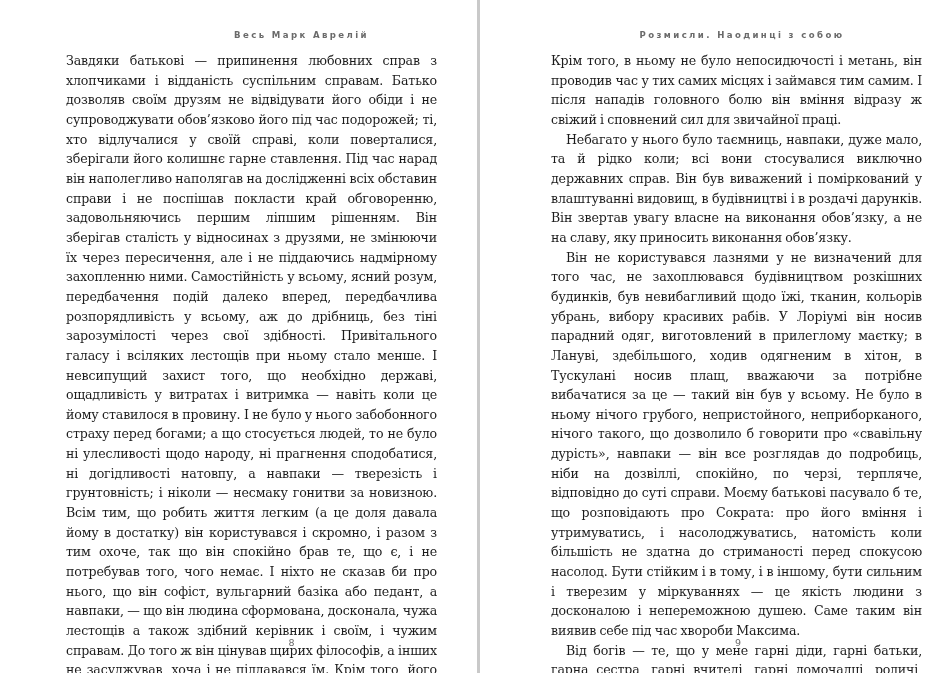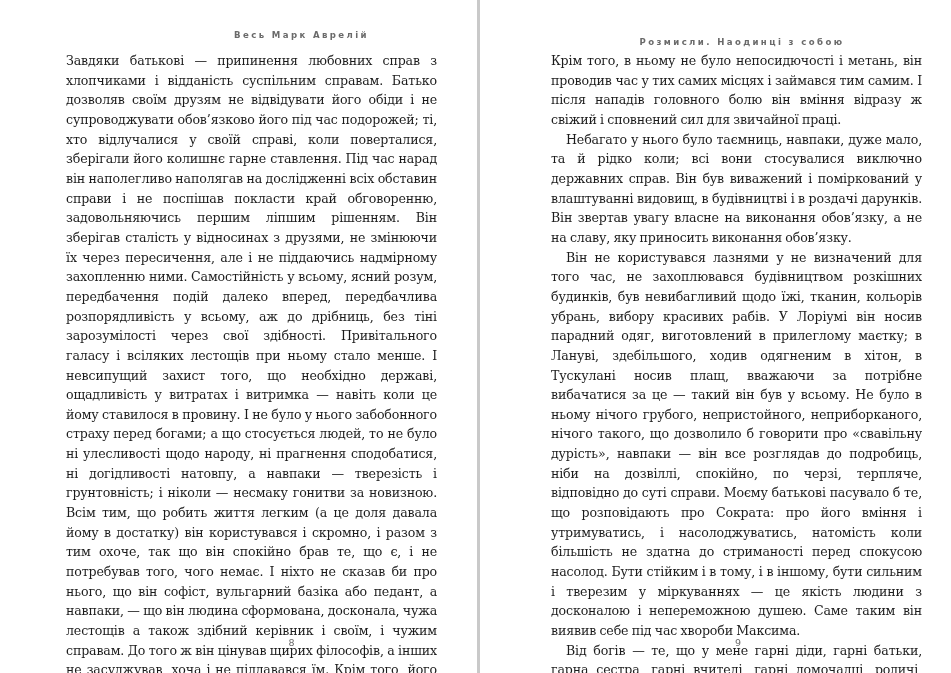--- a/index.html
+++ b/index.html
@@ -72,21 +72,21 @@
     left: 0;
     right: 0;
     text-align: center;
     font-family: "DejaVu Sans", "Liberation Sans", sans-serif;
     font-size: 9.5px;
     color: #6a6a6a;
   }
   .page-left .folio { left: 0; right: 20px; }
   .page-right .folio { left: 44px; right: 0; }
   .page-left .running-head { left: 20px; right: 20px; }
-  .page-right .running-head { left: 52px; right: 0; margin-top: 7px; }
+  .page-right .running-head { left: 52px; right: 0; }
 </style>
 </head>
 <body>
 
 <div class="spread">
 
   <div class="page page-left">
     <div class="running-head">Весь Марк Аврелій</div>
     <div class="text-block">
       <p class="noindent">Завдяки батькові — припинення любовних справ з хлопчиками і відданість суспільним справам. Батько дозволяв своїм друзям не відвідувати його обіди і не супроводжувати обов’язково його під час подорожей; ті, хто відлучалися у своїй справі, коли поверталися, зберігали його колишнє гарне ставлення. Під час нарад він наполегливо наполягав на дослідженні всіх обставин справи і не поспішав покласти край обговоренню, задовольняючись першим ліпшим рішенням. Він зберігав сталість у відносинах з друзями, не змінюючи їх через пересичення, але і не піддаючись надмірному захопленню ними. Самостійність у всьому, ясний розум, передбачення подій далеко вперед, передбачлива розпорядливість у всьому, аж до дрібниць, без тіні зарозумілості через свої здібності. Привітального галасу і всіляких лестощів при ньому стало менше. І невсипущий захист того, що необхідно державі, ощадливість у витратах і витримка — навіть коли це йому ставилося в провину. І не було у нього забобонного страху перед богами; а що стосується людей, то не було ні улесливості щодо народу, ні прагнення сподобатися, ні догідливості натовпу, а навпаки — тверезість і грунтовність; і ніколи — несмаку гонитви за новизною. Всім тим, що робить життя легким (а це доля давала йому в достатку) він користувався і скромно, і разом з тим охоче, так що він спокійно брав те, що є, і не потребував того, чого немає. І ніхто не сказав би про нього, що він софіст, вульгарний базіка або педант, а навпаки, — що він людина сформована, досконала, чужа лестощів а також здібний керівник і своїм, і чужим справам. До того ж він цінував щирих філософів, а інших не засуджував, хоча і не піддавався їм. Крім того, його відзначала товариськість і ввічливість, але не надмірна. Про своє тіло він дбав належним чином — не як який-небудь життєлюб на публіку, однак і не нехтував ним, щоб завдяки догляду за тілом якомога менше потребувати медичного втручання, внутрішніх і зовнішніх ліків.</p>

